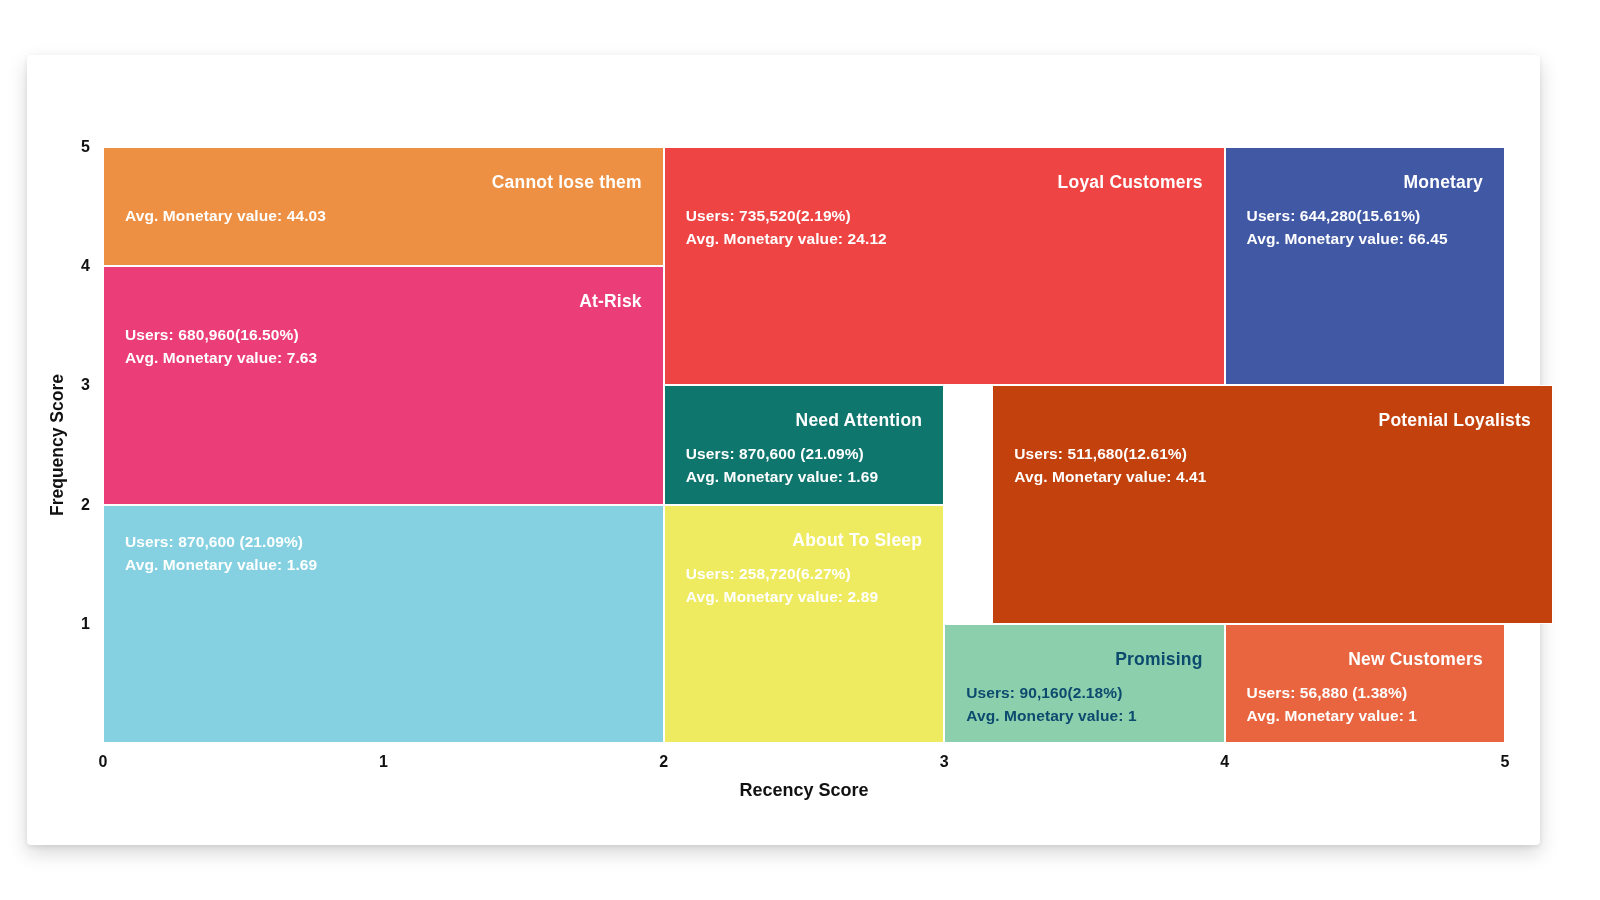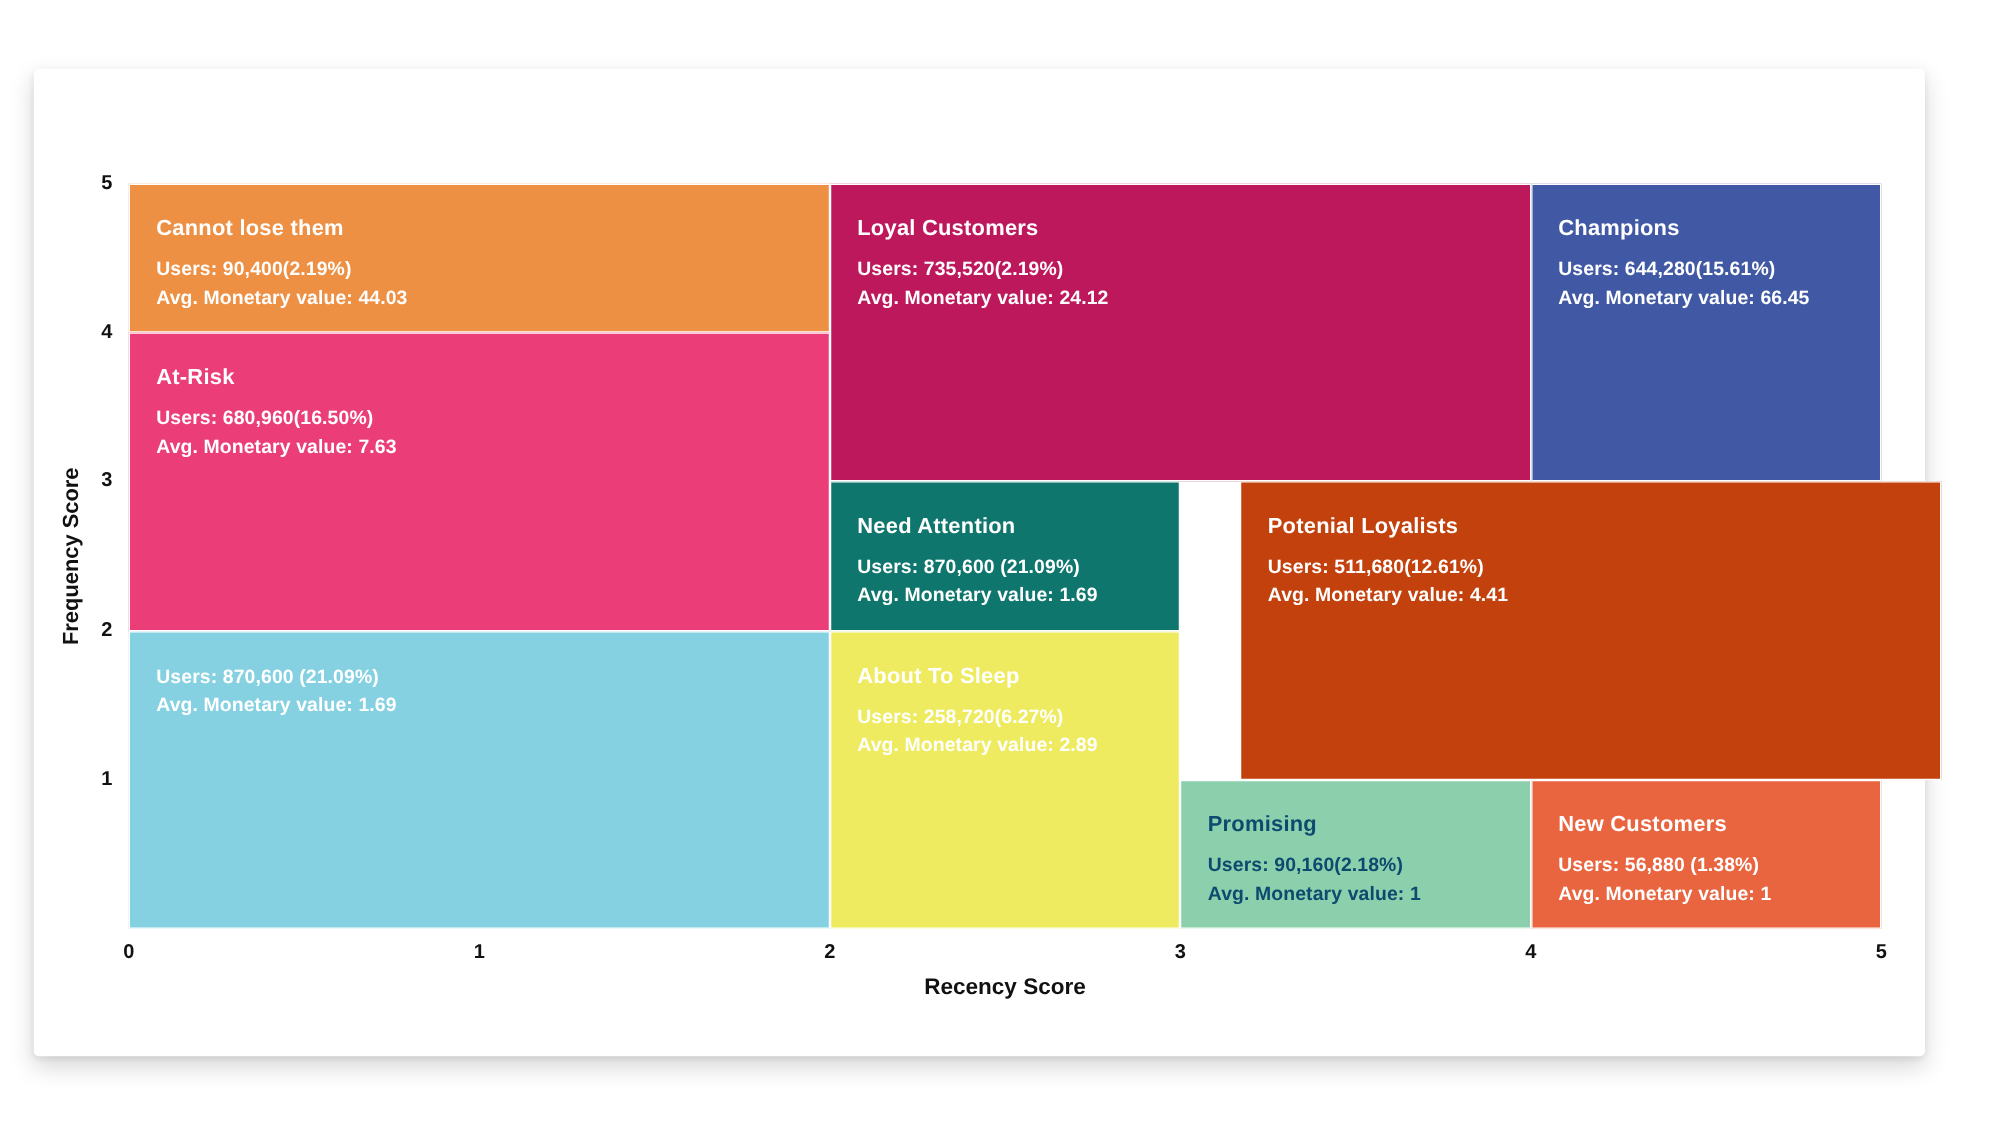--- a/index.html
+++ b/index.html
@@ -14,21 +14,21 @@
 
   .plot {
     position:absolute; left:76px; top:92px; width:1402px; height:596px;
     background:#ffffff;
   }
 
   .segment {
     position:absolute; border:1.5px solid #ffffff; color:#ffffff;
     padding:24px 21px; overflow:hidden; cursor:default;
   }
-  .seg-title { font-size:17.5px; font-weight:700; margin-bottom:11px; letter-spacing:0.2px; }
+  .seg-title { font-size:17.5px; font-weight:700; margin-bottom:11px; letter-spacing:0.2px;text-align:right; }
   .seg-line  { font-size:15.5px; font-weight:700; line-height:23px; letter-spacing:0.1px; }
 
   .y-axis-title {
     position:absolute; left:30px; top:390px; transform:translate(-50%,-50%) rotate(-90deg);
     font-size:17.5px; font-weight:700; color:#111111; white-space:nowrap;
   }
   .x-axis-title {
     position:absolute; left:50%; top:calc(100% + 47px); transform:translate(-50%,-50%);
     font-size:18px; font-weight:700; color:#111111; white-space:nowrap;
   }
@@ -44,30 +44,29 @@
 </head>
 <body>
 
 <div class="card">
   <div class="y-axis-title">Frequency Score</div>
 
   <div class="plot" id="plot">
     <div class="x-axis-title">Recency Score</div>
   <div class="segment" style="left: 0%; width: 40%; top: 0%; height: 20%; background: rgb(237, 144, 67); color: rgb(255, 255, 255);">
         <div class="seg-title">Cannot lose them</div>
-        <div class="seg-line">Users: 90,400(2.19%)</div>
         <div class="seg-line">Avg. Monetary value: 44.03</div>
       </div>
-      <div class="segment" style="left: 40%; width: 40%; top: 0%; height: 40%; background: #be185d; color: rgb(255, 255, 255);">
+      <div class="segment" style="left: 40%; width: 40%; top: 0%; height: 40%; background: #ef4444; color: rgb(255, 255, 255);">
         <div class="seg-title">Loyal Customers</div>
         <div class="seg-line">Users: 735,520(2.19%)</div>
         <div class="seg-line">Avg. Monetary value: 24.12</div>
       </div>
       <div class="segment" style="left: 80%; width: 20%; top: 0%; height: 40%; background: rgb(65, 89, 164); color: rgb(255, 255, 255);">
-        <div class="seg-title">Champions</div>
+        <div class="seg-title">Monetary</div>
         <div class="seg-line">Users: 644,280(15.61%)</div>
         <div class="seg-line">Avg. Monetary value: 66.45</div>
       </div>
       <div class="segment" style="left: 0%; width: 40%; top: 20%; height: 40%; background: rgb(235, 61, 119); color: rgb(255, 255, 255);">
         <div class="seg-title">At-Risk</div>
         <div class="seg-line">Users: 680,960(16.50%)</div>
         <div class="seg-line">Avg. Monetary value: 7.63</div>
       </div>
       <div class="segment" style="left: 40%; width: 20%; top: 40%; height: 20%; background: #0f766e; color: rgb(255, 255, 255);">
         <div class="seg-title">Need Attention</div>

